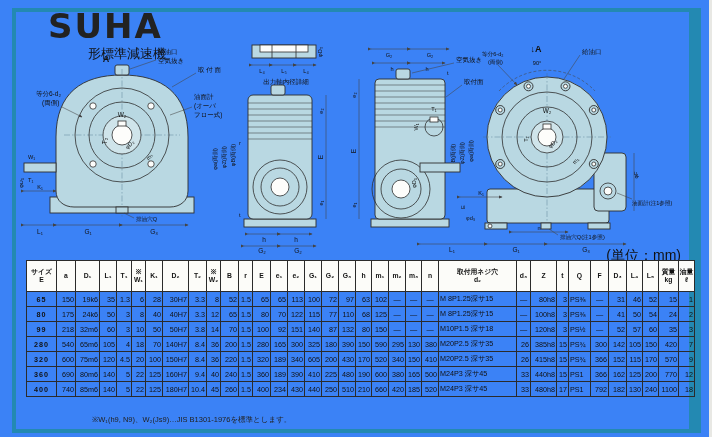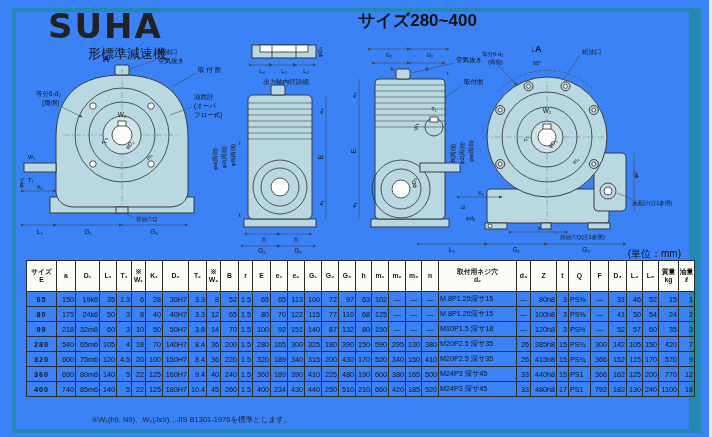--- a/index.html
+++ b/index.html
@@ -5,21 +5,21 @@
   html,body{margin:0;padding:0;background:#e8e8e4;}
   .page{position:relative;width:709px;height:437px;background:#3b82f6;overflow:hidden;
         font-family:"Liberation Sans",sans-serif;color:#111;}
   .frame{position:absolute;left:12px;top:8px;right:8px;bottom:4px;
          border:4px solid #2389b2;border-right-width:12px;pointer-events:none;}
   .brand{position:absolute;left:48px;top:6px;font-size:34px;font-weight:bold;
          letter-spacing:2px;font-family:"DejaVu Sans",sans-serif;color:#222;}
   .subtitle{position:absolute;left:88px;top:45px;font-size:13px;font-weight:normal;}
   .hd-small{position:absolute;left:155px;top:9px;font-size:17px;font-weight:bold;}
   .hd-large{position:absolute;left:358px;top:9px;font-size:17px;font-weight:bold;}
-  .unit-note{position:absolute;right:28px;top:247px;font-size:10px;}
+  .unit-note{position:absolute;right:28px;top:247px;font-size:14px;}
   .foot-note{position:absolute;left:92px;top:414px;font-size:7.5px;color:#222;}
   .drawings{position:absolute;left:20px;top:40px;width:668px;height:214px;}
 
   
   .body{fill:#b9d8e2;stroke:#2e2e2e;stroke-width:.9;}
   .body2{fill:#cfe4ea;stroke:#2e2e2e;stroke-width:.8;}
   .white{fill:#fdfdfb;stroke:#2e2e2e;stroke-width:.8;}
   .ln{fill:none;stroke:#2e2e2e;stroke-width:.8;}
   .rib{fill:none;stroke:#2e2e2e;stroke-width:.5;}
   .cl{fill:none;stroke:#48708a;stroke-width:.4;stroke-dasharray:6 2 1.5 2;}
@@ -44,21 +44,20 @@
   td.size{text-align:center;font-weight:bold;letter-spacing:1px;font-size:7.4px;}
 </style>
 </head>
 <body>
 
 <div class="page">
   <div class="frame"></div>
 
   <div class="brand">SUHA</div>
   <div class="subtitle">形標準減速機</div>
-  <div class="hd-large">サイズ280~400</div>
 
   <svg class="drawings" viewBox="0 0 668 212">
     <defs>
       <marker id="ah" markerWidth="7" markerHeight="6" refX="6" refY="3" orient="auto">
         <path d="M0,0L7,3L0,6Z" fill="#444"></path>
       </marker>
     </defs>
 
     <g>
       <rect class="body" x="30" y="156" width="144" height="16"></rect>
@@ -490,21 +489,21 @@
             <td class="num">20</td>
             <td class="num">100</td>
             <td class="num">150H7</td>
             <td class="num">8.4</td>
             <td class="num">36</td>
             <td class="num">220</td>
             <td class="num">1.5</td>
             <td class="num">320</td>
             <td class="num">189</td>
             <td class="num">340</td>
-            <td class="num">315</td>
+            <td class="num">605</td>
             <td class="num">200</td>
             <td class="num">430</td>
             <td class="num">170</td>
             <td class="num">520</td>
             <td class="num">340</td>
             <td class="num">150</td>
             <td class="num">410</td>
             <td class="txt">M20P2.5 深サ35</td>
             <td class="num">26</td>
             <td class="num">415h8</td>

